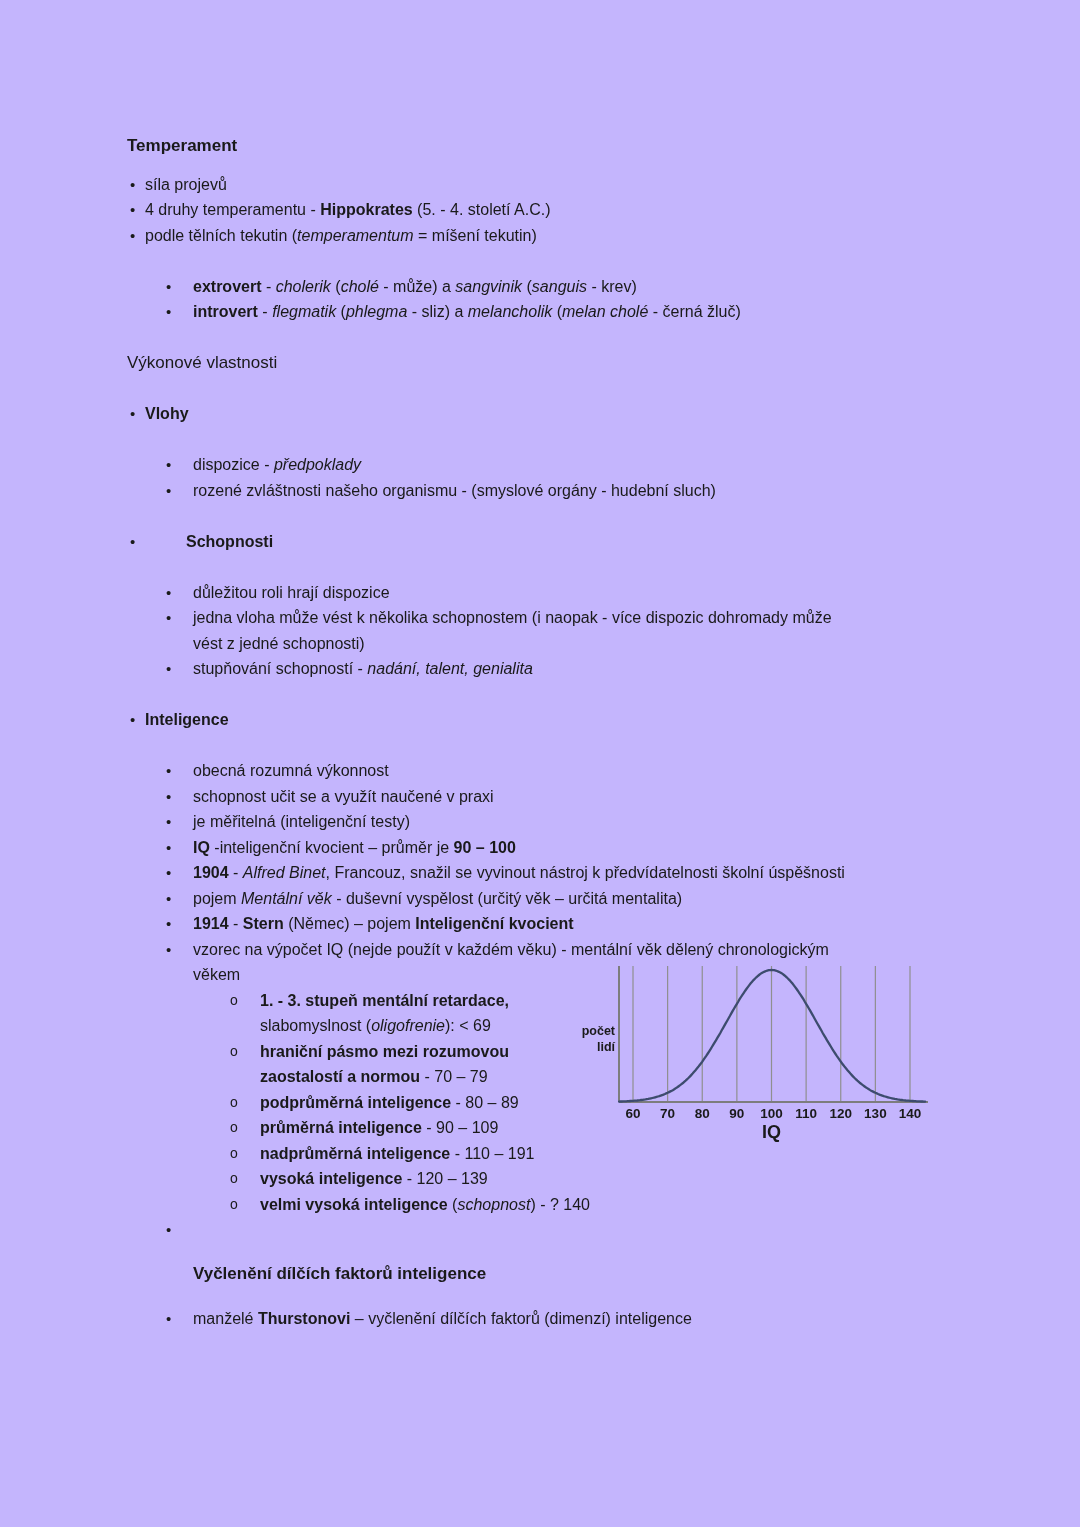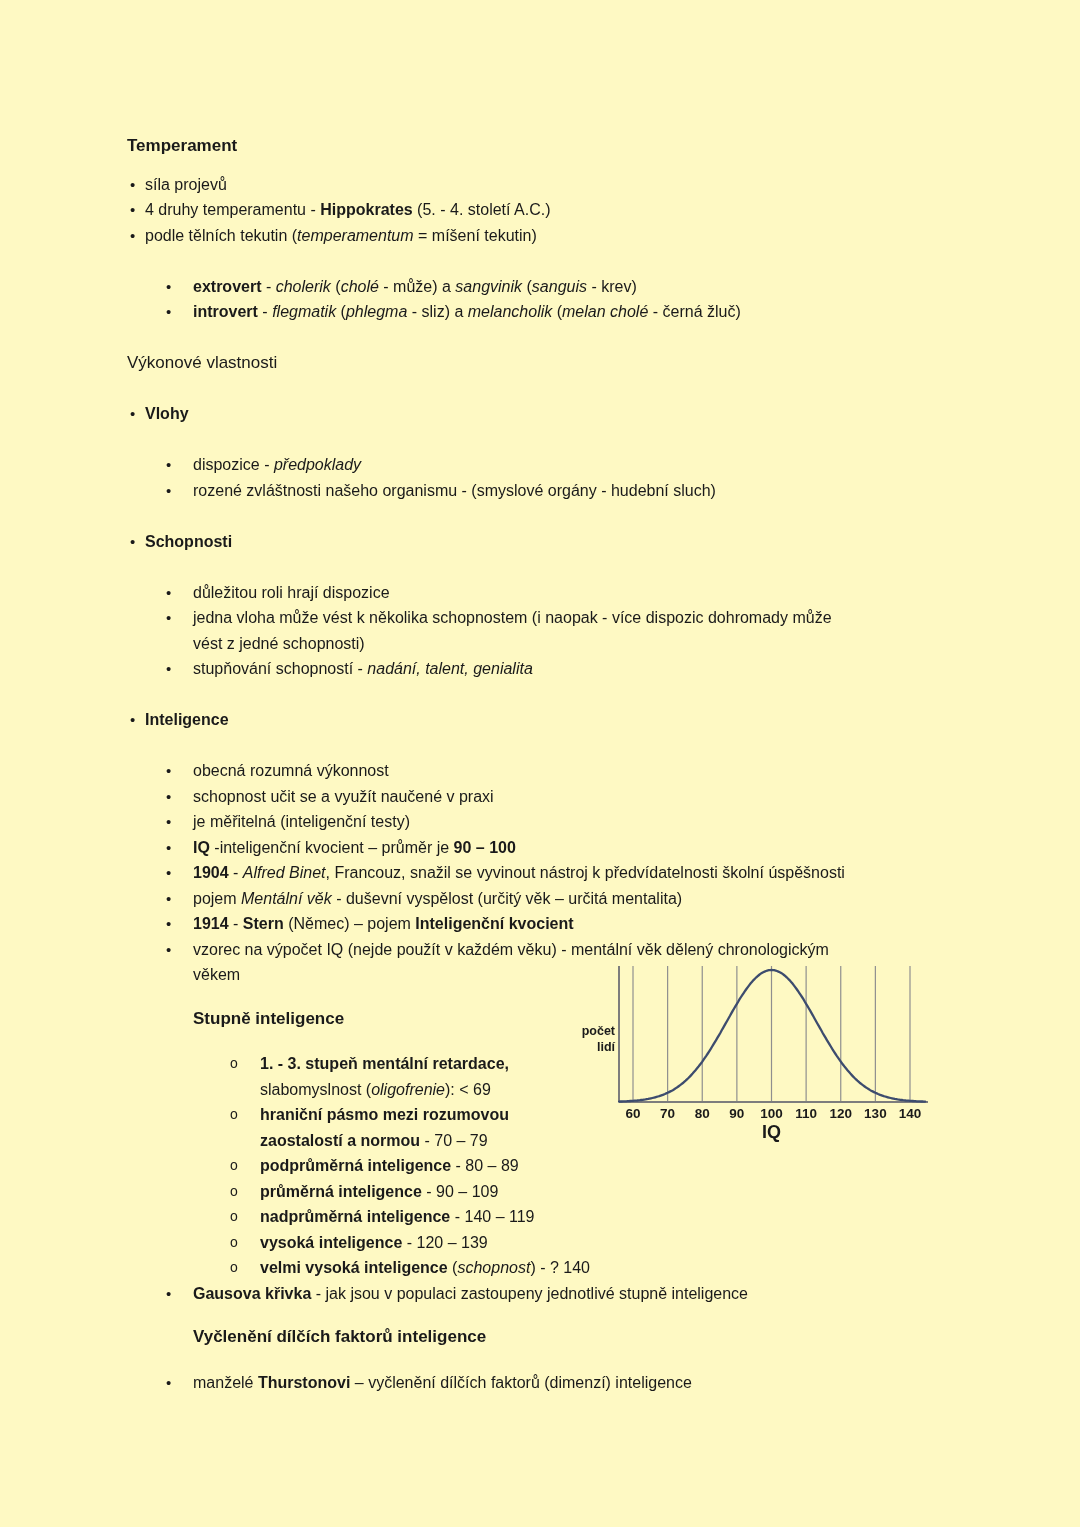--- a/index.html
+++ b/index.html
@@ -1,18 +1,18 @@
 <!DOCTYPE html>
 <html><head>
 <meta charset="utf-8">
 <style>
   html,body{margin:0;padding:0;}
   body{background:#ffffff;width:1080px;height:1527px;overflow:hidden;
        font-family:"Liberation Sans","DejaVu Sans",sans-serif;}
-  .page{position:relative;width:1080px;height:1527px;background:#fef9c3;color:#1a1a1a;}
+  .page{position:relative;width:1080px;height:1527px;background:#c4b5fd;color:#1a1a1a;}
   .content{position:absolute;left:127px;top:133px;width:900px;font-size:16px;line-height:25.5px;}
   .blank{height:25.5px;}
   .h1{font-size:17px;font-weight:700;margin:0 0 13px 0;white-space:nowrap;}
   .h0{font-size:17px;font-weight:700;margin:0;white-space:nowrap;}
   .sub{font-size:17px;font-weight:700;margin:18px 0 20px 66px;white-space:nowrap;}
   .b{display:flex;align-items:flex-start;margin:0;}
   .b .mk{flex:0 0 auto;}
   .b .tx{white-space:nowrap;}
   .b1{margin-left:3px;}  .b1 .mk{width:15px;font-size:15px;}
   .b2{margin-left:39px;} .b2 .mk{width:27px;font-size:15px;}
@@ -59,21 +59,21 @@
         <span class="mk">•</span>
         <span class="tx"><span>dispozice - </span><span style="font-style: italic; margin-top: 34px;">předpoklady</span></span>
       </div>
       <div class="b b2">
         <span class="mk">•</span>
         <span class="tx"><span>rozené zvláštnosti našeho organismu - (smyslové orgány - hudební sluch)</span></span>
       </div>
       <div class="blank"></div>
       <div class="b b1">
         <span class="mk">•</span>
-        <span class="tx"><span style="font-weight: 700;">Schopnosti</span></span>
+        <span class="tx"><span style="font-weight: 700; margin-left: 41px;">Schopnosti</span></span>
       </div>
       <div class="blank"></div>
       <div class="b b2">
         <span class="mk">•</span>
         <span class="tx"><span>důležitou roli hrají dispozice</span></span>
       </div>
       <div class="b b2">
         <span class="mk">•</span>
         <span class="tx"><span>jedna vloha může vést k několika schopnostem (i naopak - více dispozic dohromady může</span><br><span>vést z jedné schopnosti)</span></span>
       </div>
@@ -112,52 +112,50 @@
         <span class="tx"><span>pojem </span><span style="font-style: italic;">Mentální věk</span><span> - duševní vyspělost (určitý věk – určitá mentalita)</span></span>
       </div>
       <div class="b b2">
         <span class="mk">•</span>
         <span class="tx"><span style="font-weight: 700;">1914</span><span> - </span><span style="font-weight: 700;">Stern</span><span> (Němec) – pojem </span><span style="font-weight: 700;">Inteligenční kvocient</span></span>
       </div>
       <div class="b b2">
         <span class="mk">•</span>
         <span class="tx"><span>vzorec na výpočet IQ (nejde použít v každém věku) - mentální věk dělený chronologickým</span><br><span>věkem</span></span>
       </div>
-      <div class="sub"><span style="font-weight: 700;">Stupně inteligence</span></div>
       <div class="b b3">
         <span class="mk">o</span>
         <span class="tx"><span style="font-weight: 700;">1. - 3. stupeň mentální retardace,</span><br><span>slabomyslnost (</span><span style="font-style: italic;">oligofrenie</span><span>): &lt; 69</span></span>
       </div>
       <div class="b b3">
         <span class="mk">o</span>
         <span class="tx"><span style="font-weight: 700;">hraniční pásmo mezi rozumovou</span><br><span style="font-weight: 700;">zaostalostí a normou</span><span> - 70 – 79</span></span>
       </div>
       <div class="b b3">
         <span class="mk">o</span>
         <span class="tx"><span style="font-weight: 700;">podprůměrná inteligence</span><span> - 80 – 89</span></span>
       </div>
       <div class="b b3">
         <span class="mk">o</span>
         <span class="tx"><span style="font-weight: 700;">průměrná inteligence</span><span> - 90 – 109</span></span>
       </div>
       <div class="b b3">
         <span class="mk">o</span>
-        <span class="tx"><span style="font-weight: 700;">nadprůměrná inteligence</span><span> - 140 – 119</span></span>
+        <span class="tx"><span style="font-weight: 700;">nadprůměrná inteligence</span><span> - 110 – 191</span></span>
       </div>
       <div class="b b3">
         <span class="mk">o</span>
         <span class="tx"><span style="font-weight: 700;">vysoká inteligence</span><span> - 120 – 139</span></span>
       </div>
       <div class="b b3">
         <span class="mk">o</span>
         <span class="tx"><span style="font-weight: 700;">velmi vysoká inteligence</span><span> (</span><span style="font-style: italic;">schopnost</span><span>) - ? 140</span></span>
       </div>
       <div class="b b2">
         <span class="mk">•</span>
-        <span class="tx"><span style="font-weight: 700;">Gausova křivka</span><span> - jak jsou v populaci zastoupeny jednotlivé stupně inteligence</span></span>
       </div>
       <div class="sub"><span style="font-weight: 700;">Vyčlenění dílčích faktorů inteligence</span></div>
       <div class="b b2">
         <span class="mk">•</span>
         <span class="tx"><span>manželé </span><span style="font-weight: 700;">Thurstonovi</span><span> – vyčlenění dílčích faktorů (dimenzí) inteligence</span></span>
       </div>
     </div>
   <div class="chart" id="chart-box">
       <svg width="360" height="192" viewBox="0 0 360 192">
         <line x1="63" y1="14" x2="63" y2="150" stroke="#8f8f8f" stroke-width="1.2"></line>

